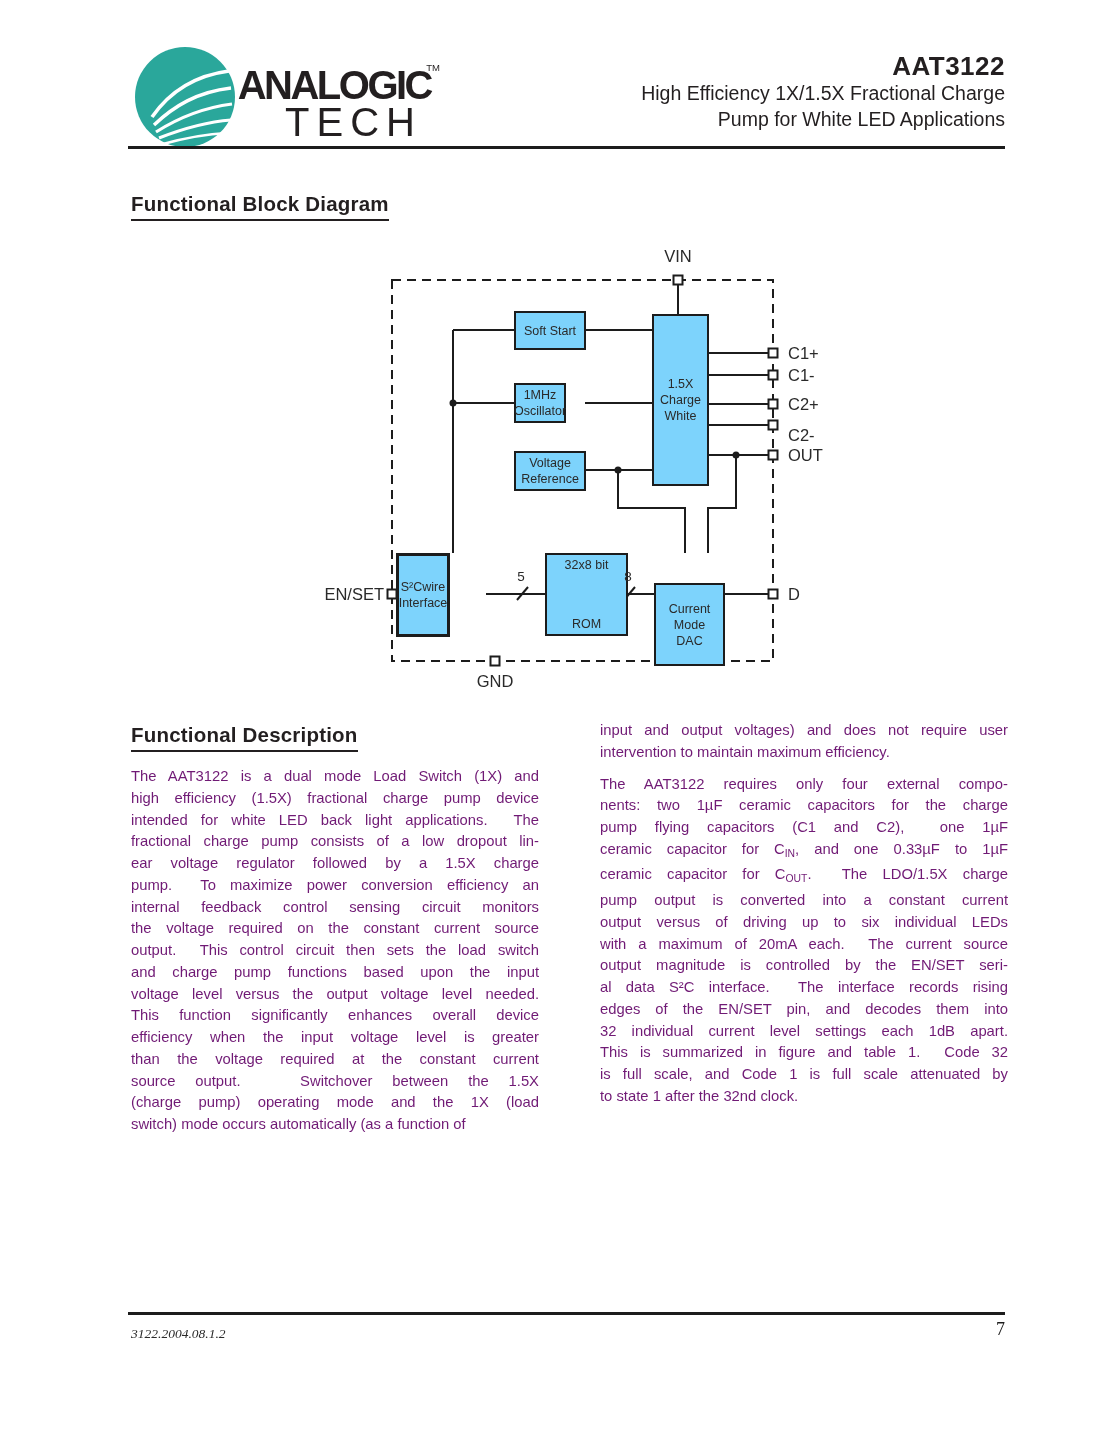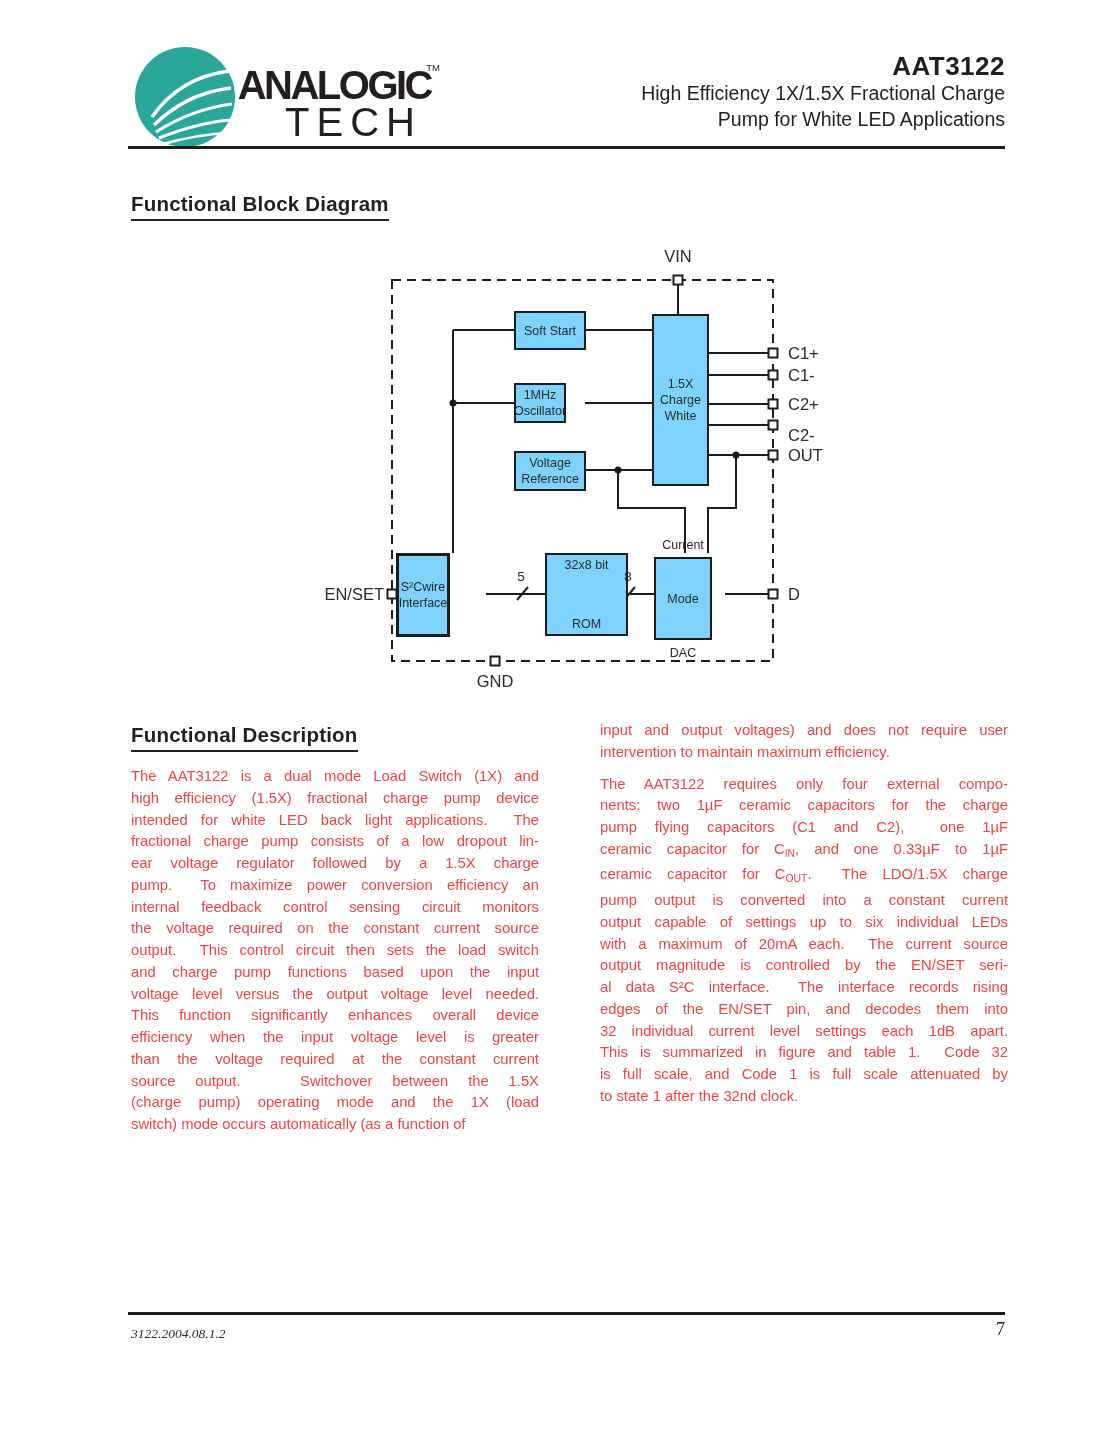--- a/index.html
+++ b/index.html
@@ -27,37 +27,37 @@
     border:2px solid #1c1c1c; display:flex; flex-direction:column;
     align-items:center; justify-content:center;
     font-size:12.5px; line-height:1.28; color:#2a2a2a; text-align:center;
   }
   .blk-soft{left:514px; top:311px; width:72px; height:39px;}
   .blk-osc{left:514px; top:383px; width:52px; height:40px;}
   .blk-vref{left:514px; top:451px; width:72px; height:40px; border-width:2.5px;}
   .blk-pump{left:652px; top:314px; width:57px; height:172px;}
   .blk-s2c{left:396px; top:553px; width:54px; height:84px; border-width:3px;}
   .blk-rom{left:545px; top:553px; width:83px; height:83px;gap:43px;}
-  .blk-dac{left:654px; top:557px; width:58px; height:83px;gap:38px;}
+  .blk-dac{left:654px; top:583px; width:71px; height:83px;}
   .bl{display:block;}
   .pin-label{position:absolute; font-size:16.5px; color:#2a2a2a; height:20px; line-height:20px;}
   .pl-vin{left:648px; top:246px; width:60px; text-align:center;}
   .pl-c1p{left:788px; top:343px;}
   .pl-c1n{left:788px; top:365px;}
   .pl-c2p{left:788px; top:394px;}
   .pl-c2n{left:788px; top:415px;margin-top:10px;}
   .pl-out{left:788px; top:445px;}
   .pl-d{left:788px; top:584px;}
   .pl-enset{left:296px; top:584px; width:88px; text-align:right;}
   .pl-gnd{left:467px; top:671px; width:56px; text-align:center;}
   .bus-label{position:absolute; font-size:13.5px; color:#2a2a2a; width:22px; text-align:center;}
   .bw-5{left:510px; top:569px;}
   .bw-8{left:617px; top:569px;}
   
-  .col{position:absolute; width:408px; font-size:14.8px; line-height:21.75px; color:#ef4444;}
+  .col{position:absolute; width:408px; font-size:14.8px; line-height:21.75px; color:#701a75;}
   .col-left{left:131px; top:766px;}
   .col-right{left:600px; top:720px;}
   .para + .para{margin-top:10px;}
   .tline{text-align:justify; text-align-last:justify;}
   .tline.last{text-align-last:auto;}
   .sub{font-size:70%; vertical-align:-0.28em;}
   
   .footer-rule{position:absolute; left:128px; top:1312px; width:877px; height:2.5px; background:#1c1c1c;}
   .doc-code{position:absolute; left:131px; top:1326px; font-family:"Liberation Serif", serif; font-style:italic; font-size:13.5px; color:#2a2a2a;}
   .page-num{position:absolute; right:100px; top:1319px; font-family:"Liberation Serif", serif; font-size:18px; color:#1c1c1c;}
@@ -207,21 +207,21 @@
         <div class="tline"><span>input and output voltages) and does not require user</span></div>
         <div class="tline last"><span>intervention to maintain maximum efficiency.</span></div>
       </div>
       <div class="para">
         <div class="tline"><span>The AAT3122 requires only four external compo-</span></div>
         <div class="tline"><span>nents: two 1µF ceramic capacitors for the charge</span></div>
         <div class="tline"><span>pump flying capacitors (C1 and C2),&nbsp; one 1µF</span></div>
         <div class="tline"><span>ceramic capacitor for C</span><span class="sub">IN</span><span>, and one 0.33µF to 1µF</span></div>
         <div class="tline"><span>ceramic capacitor for C</span><span class="sub">OUT</span><span>.&nbsp; The LDO/1.5X charge</span></div>
         <div class="tline"><span>pump output is converted into a constant current</span></div>
-        <div class="tline"><span>output capable of settings up to six individual LEDs</span></div>
+        <div class="tline"><span>output versus of driving up to six individual LEDs</span></div>
         <div class="tline"><span>with a maximum of 20mA each.&nbsp; The current source</span></div>
         <div class="tline"><span>output magnitude is controlled by the EN/SET seri-</span></div>
         <div class="tline"><span>al data S²C interface.&nbsp; The interface records rising</span></div>
         <div class="tline"><span>edges of the EN/SET pin, and decodes them into</span></div>
         <div class="tline"><span>32 individual current level settings each 1dB apart.</span></div>
         <div class="tline"><span>This is summarized in figure and table 1.&nbsp; Code 32</span></div>
         <div class="tline"><span>is full scale, and Code 1 is full scale attenuated by</span></div>
         <div class="tline last"><span>to state 1 after the 32nd clock.</span></div>
       </div>
     </div>

